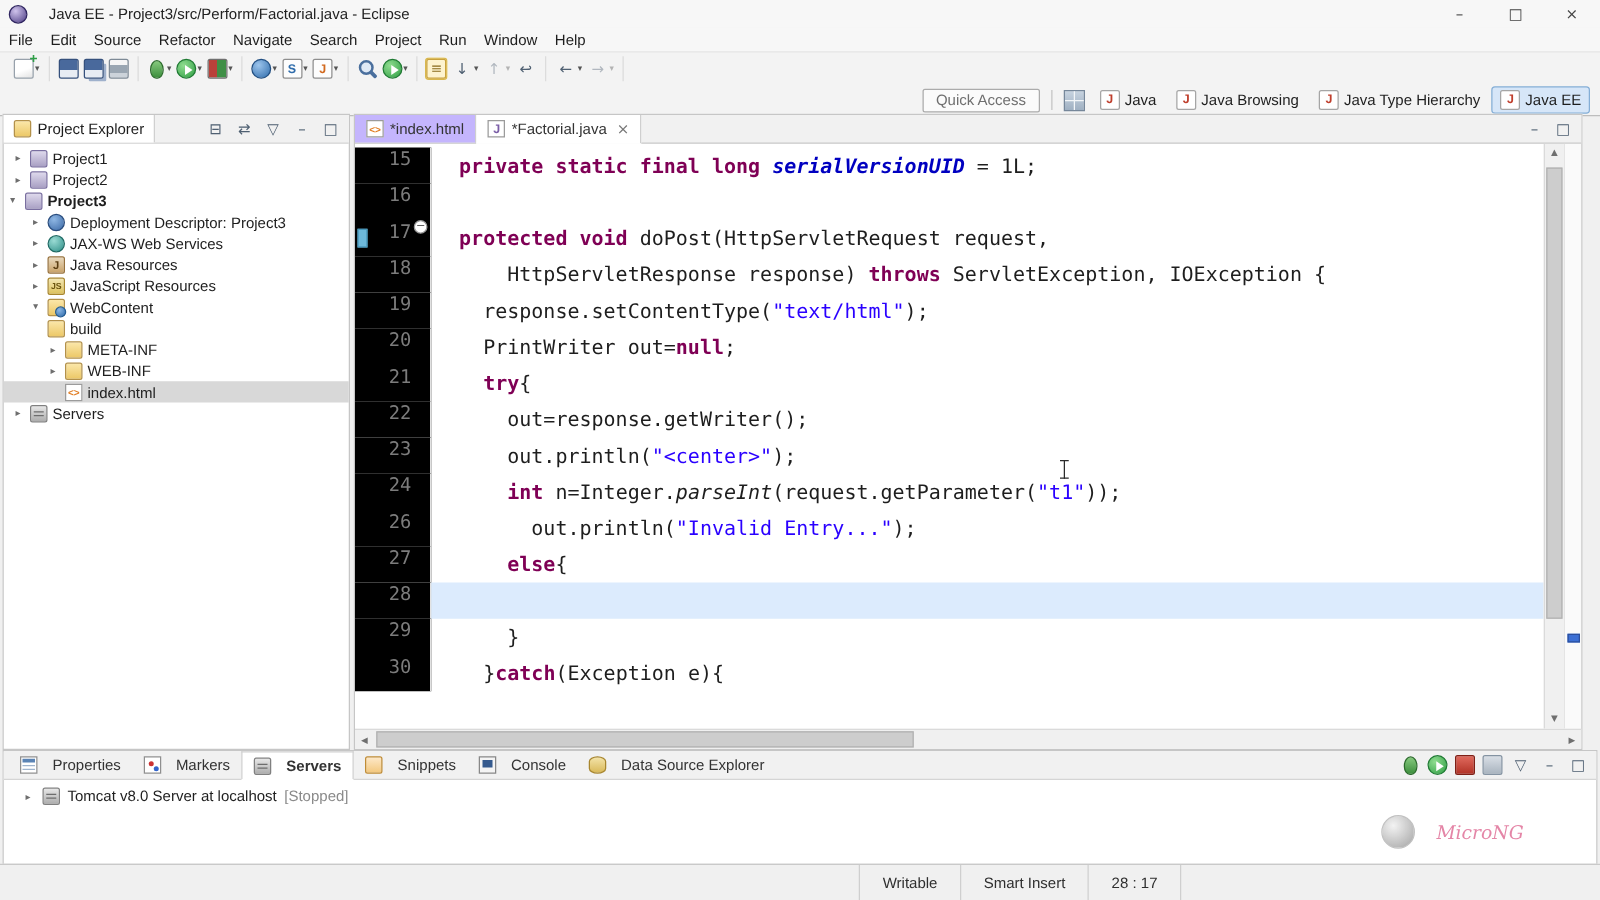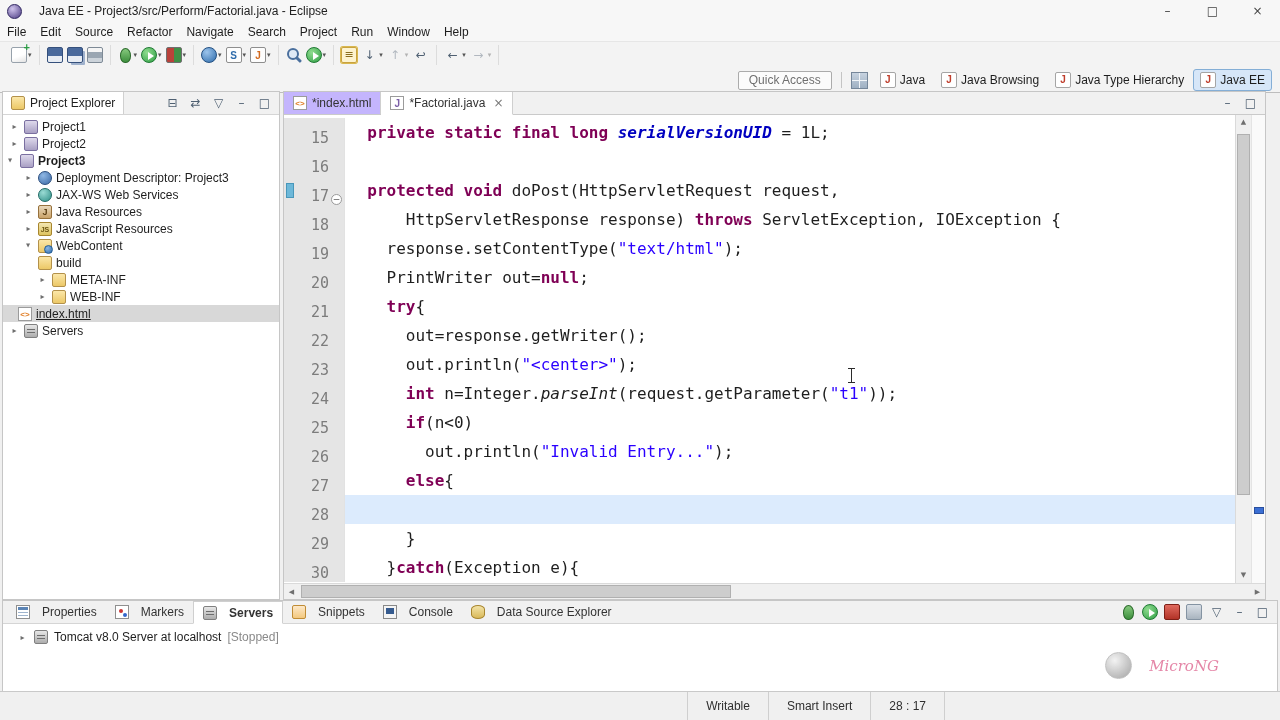--- a/index.html
+++ b/index.html
@@ -103,21 +103,21 @@
   #editor{position:absolute;left:283px;top:0;right:14px;bottom:0;display:flex;flex-direction:column;
           background:#fff;border:1px solid #c6c6c6;box-sizing:border-box}
   #etabbar{height:22px;display:flex;background:#f1f1f1;border-bottom:1px solid #cacaca;flex:none}
   #etabs{display:flex}
   .etab{display:flex;align-items:center;gap:5px;padding:0 9px;background:#c4b5fd;border-right:1px solid #cfcfcf;color:#333;white-space:nowrap}
   .etab.active{background:#fff;margin-bottom:-1px;border-bottom:1px solid #fff}
   .tclose{font-family:"DejaVu Sans",sans-serif;color:#777;font-size:12px;margin-left:3px}
   #ebody{flex:1;display:flex;overflow:hidden;position:relative}
   #code{flex:1;overflow:hidden;padding-top:3px}
   .cline{display:flex;align-items:stretch;height:29px;font-family:"DejaVu Sans Mono",monospace;font-size:16px;white-space:pre}
-  .gut{display:flex;align-items:flex-end;background:#e5e5e5;border-right:1px solid #e2e2e2;flex:none}
+  .gut{display:flex;align-items:flex-start;background:#000000;border-right:1px solid #e2e2e2;flex:none}
   .lmargin{width:11px;height:100%;position:relative;display:inline-block}
   .lmargin.diff::after{content:"";position:absolute;left:2px;top:7px;width:6px;height:13px;background:#6db8d9;border:1px solid #4897ba}
   .lnum{width:34px;text-align:right;color:#7c7c7c;font-size:15px;display:inline-block}
   .ann{width:15px;display:inline-flex;align-items:center;justify-content:center}
   .foldc{width:11px;height:11px;border:1px solid #9a9a9a;border-radius:50%;background:#fff;color:#555;
          font:9px/9px "DejaVu Sans",sans-serif;text-align:center;box-sizing:border-box}
   .ctext{flex:1;display:flex;align-items:center;padding-left:3px}
   .ctext.hl{background:#dcebfd}
   .ck{color:#7f0055;font-weight:bold}
   .cs{color:#2a00ff}
@@ -353,21 +353,21 @@
         <div class="trow" style="padding-left: 34px;">
           <span class="tarrow">▸</span>
           <span class="tc tc-folder"></span>
           <span class="tlabel">META-INF</span>
         </div>
         <div class="trow" style="padding-left: 34px;">
           <span class="tarrow">▸</span>
           <span class="tc tc-folder"></span>
           <span class="tlabel">WEB-INF</span>
         </div>
-        <div class="trow selected" style=" text-decoration: underline;">
+        <div class="trow selected" style="padding-left: 34px;">
           <span class="tarrow"></span>
           <span class="tc tc-html"></span>
           <span class="tlabel">index.html</span>
         </div>
         <div class="trow" style="padding-left: 6px;">
           <span class="tarrow">▸</span>
           <span class="tc tc-srv"></span>
           <span class="tlabel">Servers</span>
         </div>
       </div>
@@ -396,21 +396,20 @@
           <div class="cline"><span class="gut"><span class="lmargin"></span><span class="lnum">15</span><span class="ann"></span></span><span class="ctext"><span>  </span><span class="ck">private static final long </span><span class="cf">serialVersionUID</span><span> = 1L;</span></span></div>
           <div class="cline"><span class="gut"><span class="lmargin"></span><span class="lnum">16</span><span class="ann"></span></span><span class="ctext"></span></div>
           <div class="cline"><span class="gut"><span class="lmargin diff"></span><span class="lnum">17</span><span class="ann"><span class="foldc">−</span></span></span><span class="ctext"><span>  </span><span class="ck">protected void</span><span> doPost(HttpServletRequest request,</span></span></div>
           <div class="cline"><span class="gut"><span class="lmargin"></span><span class="lnum">18</span><span class="ann"></span></span><span class="ctext"><span>      HttpServletResponse response) </span><span class="ck">throws</span><span> ServletException, IOException {</span></span></div>
           <div class="cline"><span class="gut"><span class="lmargin"></span><span class="lnum">19</span><span class="ann"></span></span><span class="ctext"><span>    response.setContentType(</span><span class="cs">"text/html"</span><span>);</span></span></div>
           <div class="cline"><span class="gut"><span class="lmargin"></span><span class="lnum">20</span><span class="ann"></span></span><span class="ctext"><span>    PrintWriter out=</span><span class="ck">null</span><span>;</span></span></div>
           <div class="cline"><span class="gut"><span class="lmargin"></span><span class="lnum">21</span><span class="ann"></span></span><span class="ctext"><span>    </span><span class="ck">try</span><span>{</span></span></div>
           <div class="cline"><span class="gut"><span class="lmargin"></span><span class="lnum">22</span><span class="ann"></span></span><span class="ctext"><span>      out=response.getWriter();</span></span></div>
           <div class="cline"><span class="gut"><span class="lmargin"></span><span class="lnum">23</span><span class="ann"></span></span><span class="ctext"><span>      out.println(</span><span class="cs">"&lt;center&gt;"</span><span>);</span></span></div>
           <div class="cline"><span class="gut"><span class="lmargin"></span><span class="lnum">24</span><span class="ann"></span></span><span class="ctext"><span>      </span><span class="ck">int</span><span> n=Integer.</span><span class="cm">parseInt</span><span>(request.getParameter(</span><span class="cs">"t1"</span><span>));</span></span></div>
-          <div class="cline"><span class="gut"><span class="lmargin"></span><span class="lnum">25</span><span class="ann"></span></span><span class="ctext"><span>      </span><span class="ck">if</span><span>(n&lt;0)</span></span></div>
           <div class="cline"><span class="gut"><span class="lmargin"></span><span class="lnum">26</span><span class="ann"></span></span><span class="ctext"><span>        out.println(</span><span class="cs">"Invalid Entry..."</span><span>);</span></span></div>
           <div class="cline"><span class="gut"><span class="lmargin"></span><span class="lnum">27</span><span class="ann"></span></span><span class="ctext"><span>      </span><span class="ck">else</span><span>{</span></span></div>
           <div class="cline"><span class="gut"><span class="lmargin"></span><span class="lnum">28</span><span class="ann"></span></span><span class="ctext hl"></span></div>
           <div class="cline"><span class="gut"><span class="lmargin"></span><span class="lnum">29</span><span class="ann"></span></span><span class="ctext"><span>      }</span></span></div>
           <div class="cline"><span class="gut"><span class="lmargin"></span><span class="lnum">30</span><span class="ann"></span></span><span class="ctext"><span>    }</span><span class="ck">catch</span><span>(Exception e){</span></span></div>
         </div>
       <div id="vscroll">
         <span class="sarrow">▲</span>
         <div class="vtrack">
             <div class="vthumb"></div>

